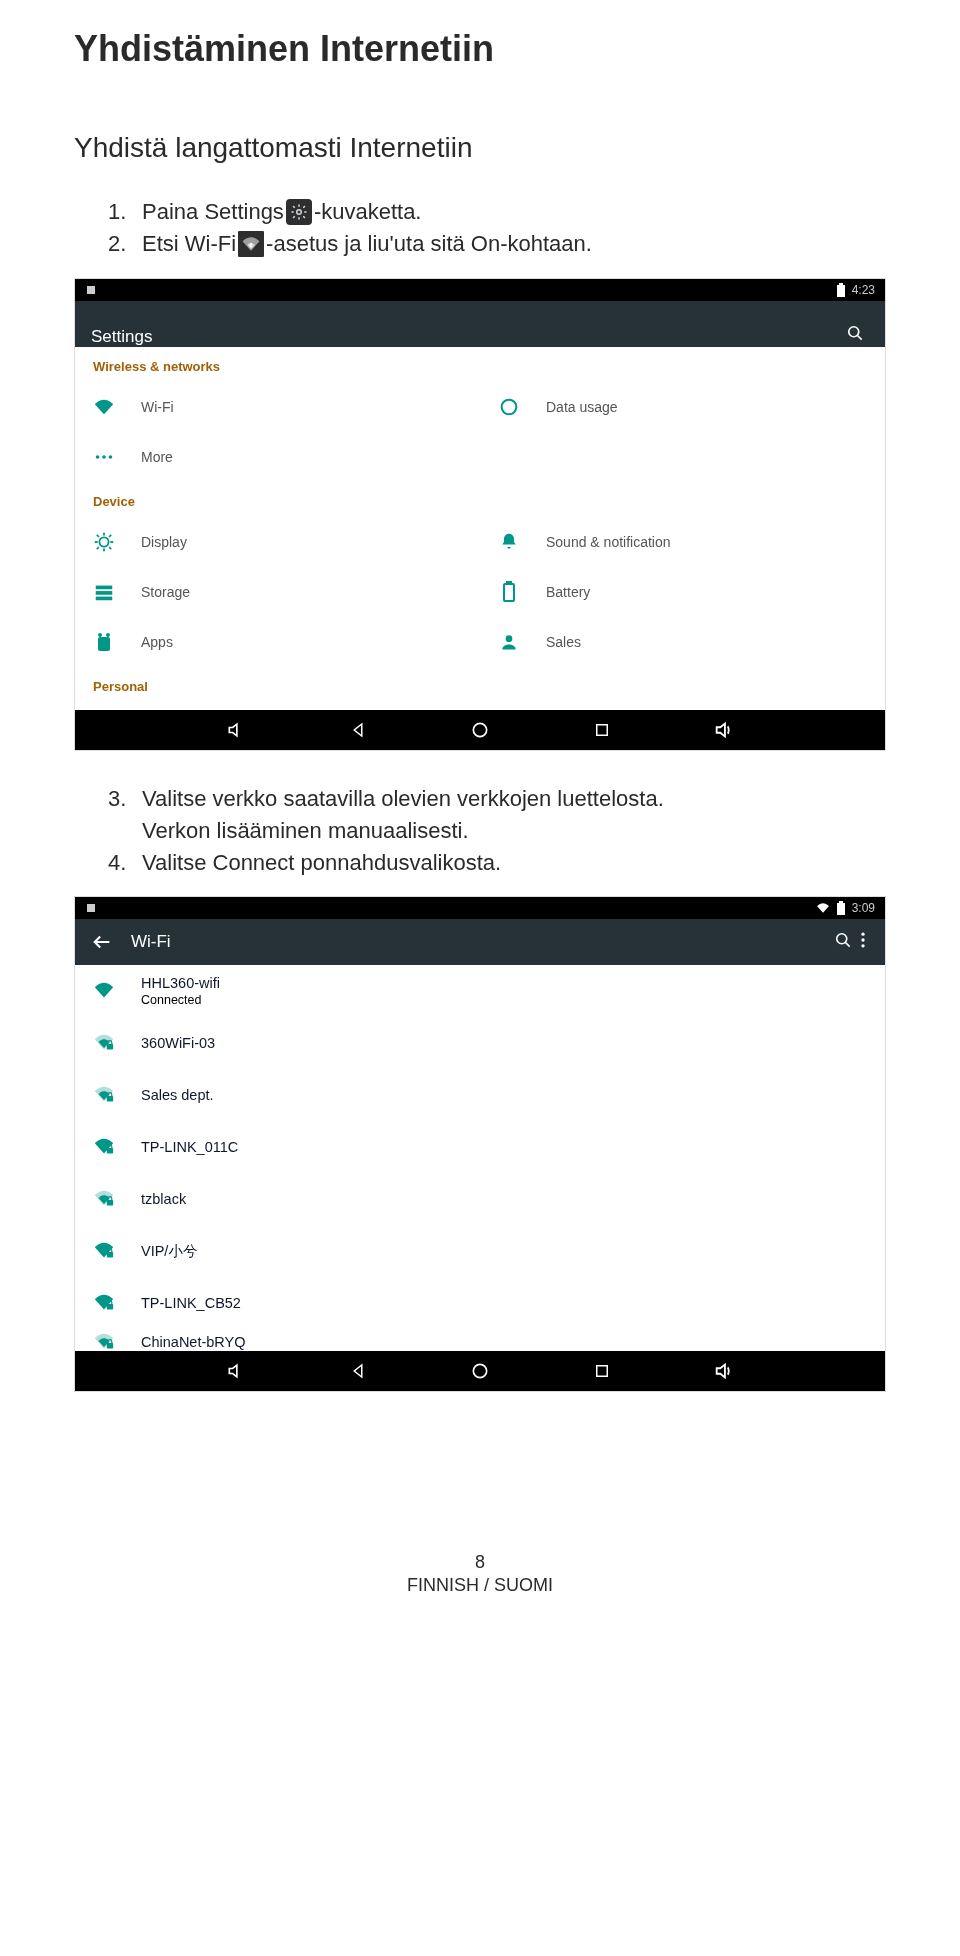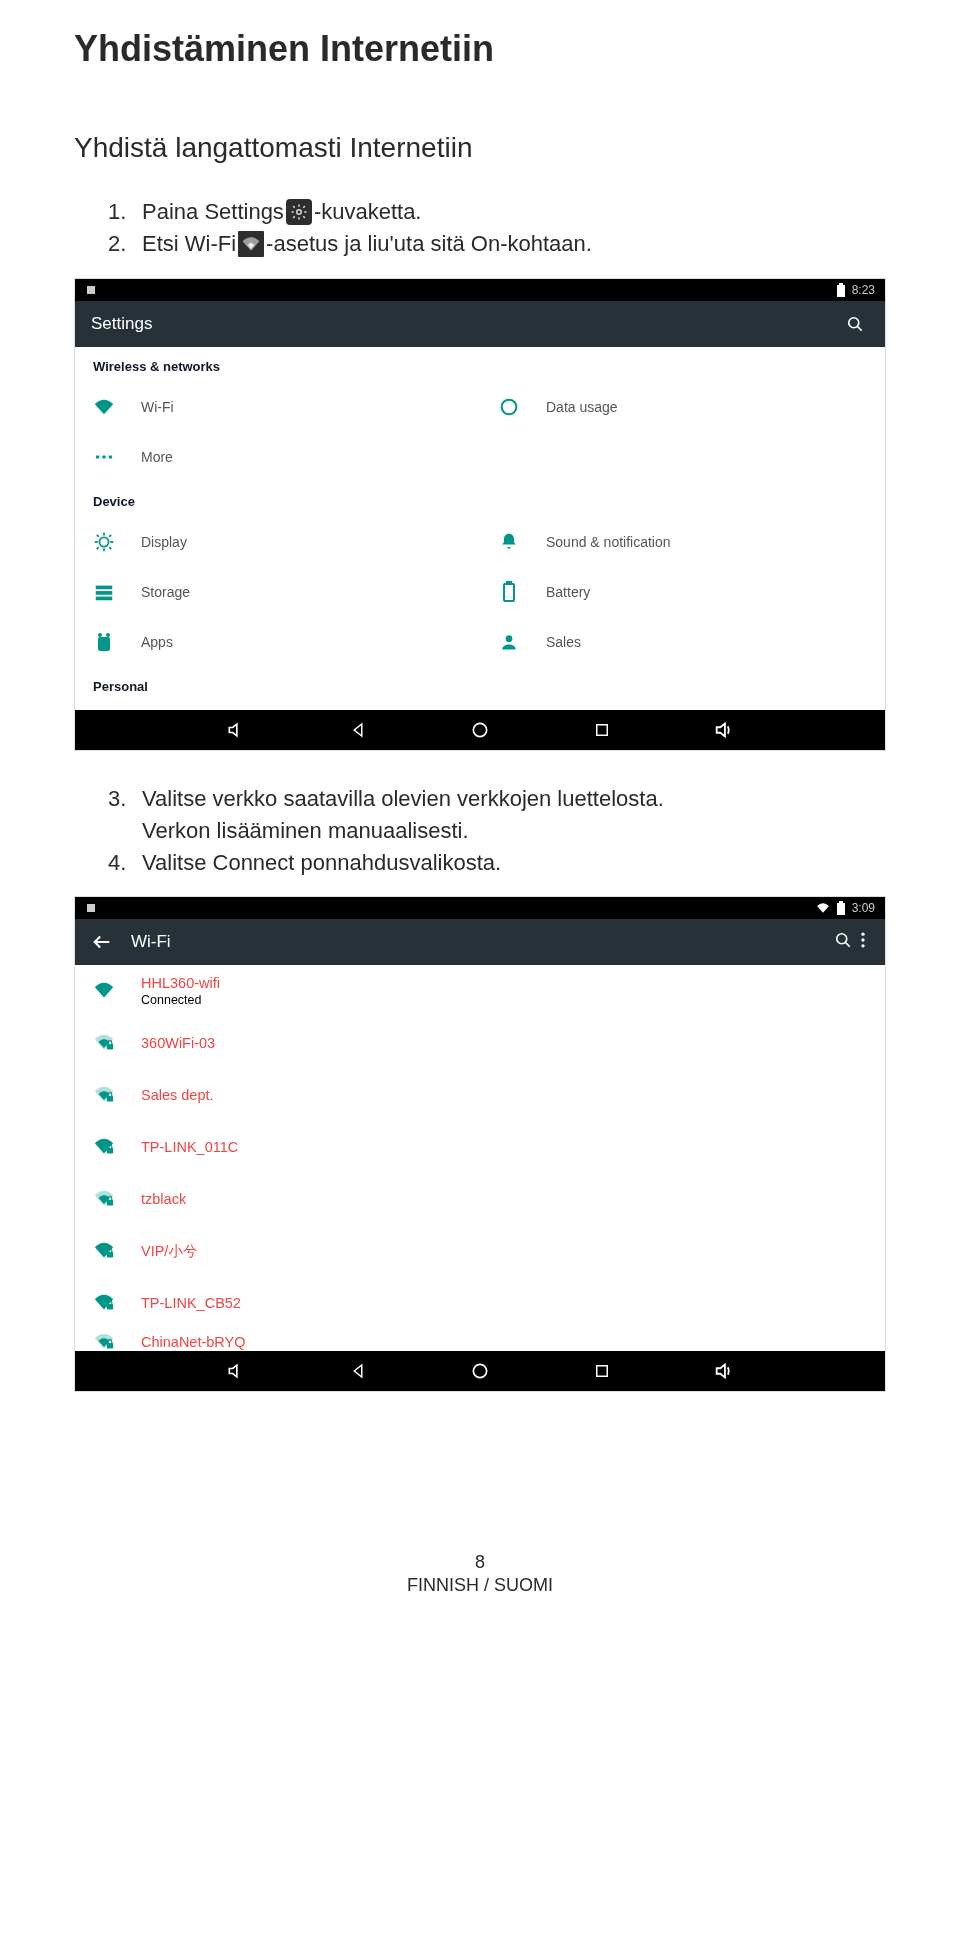--- a/index.html
+++ b/index.html
@@ -10,43 +10,43 @@
   .ol { font-size: 22px; line-height: 1.45; margin-bottom: 18px; margin-left: 34px; }
   .ol .li { display: flex; align-items: center; }
   .ol .num { width: 34px; flex: 0 0 34px; }
   .inline-icon { display:inline-flex; width:26px; height:26px; background:#2e2e2e; border-radius:4px; align-items:center; justify-content:center; margin:0 2px; vertical-align:middle; }
   .inline-icon.wifi { border-radius: 1px; }
   .inline-icon svg { display:block; }
   .screenshot { width: 100%; background:#fff; border:1px solid #ddd; margin-bottom: 32px; }
   .ss-statusbar { height:22px; background:#000; color:#ccc; font-size:12px; display:flex; align-items:center; justify-content:space-between; padding:0 10px; }
   .ss-statusbar .left { display:flex; align-items:center; gap:6px; }
   .ss-statusbar .right { display:flex; align-items:center; gap:6px; }
-  .ss-titlebar { height:46px; background:#263238; color:#fff; display:flex; align-items:center; padding:0 16px; font-size:17px; font-weight:500; }
+  .ss-titlebar { height:46px; background:#263238; color:#fff; display:flex; align-items:flex-end; padding:0 16px; font-size:17px; font-weight:500; }
   .ss-titlebar .grow { flex:1; }
   .ss-titlebar .icon-btn { width:28px; height:28px; display:flex; align-items:center; justify-content:center; margin-left:16px; }
-  .section-label { color:#0f172a; font-weight:700; font-size:13px; padding:12px 18px 8px 18px; }
+  .section-label { color:#a16207; font-weight:700; font-size:13px; padding:12px 18px 8px 18px; }
   .settings-grid { display:flex; flex-wrap:wrap; }
   .settings-item { width:50%; display:flex; align-items:center; padding:14px 18px; font-size:14px; color:#555; gap:26px; }
   .settings-item .ico { width:22px; height:22px; display:flex; align-items:center; justify-content:center; color:#009688; }
   .settings-item.full { width:100%; }
   .ss-navbar { height:40px; background:#000; display:flex; align-items:center; justify-content:center; gap:100px; }
   .ss-navbar .nb { width:22px; height:22px; display:flex; align-items:center; justify-content:center; color:#fff; }
 
   .wifi-titlebar { height:46px; background:#263238; color:#fff; display:flex; align-items:center; padding:0 12px; font-size:17px; font-weight:500; }
   .wifi-titlebar .back { width:30px; height:30px; display:flex; align-items:center; justify-content:center; margin-right:14px; }
   .wifi-titlebar .grow { flex:1; }
   .wifi-onrow { height:40px; background:#37474F; color:#cfd8dc; display:flex; align-items:center; padding:0 56px 0 56px; font-size:14px; position:relative; }
   .wifi-onrow .switch { position:absolute; right:16px; width:34px; height:18px; }
   .wifi-onrow .switch .track { position:absolute; top:4px; left:0; width:30px; height:10px; background:#4fd8c9; border-radius:10px; opacity:0.6; }
   .wifi-onrow .switch .thumb { position:absolute; top:0; right:0; width:18px; height:18px; background:#26a69a; border-radius:50%; }
   .wifi-list { background:#fff; }
   .wifi-row { display:flex; align-items:center; padding:8px 18px; gap:26px; min-height:52px; }
   .wifi-row .ico { width:22px; height:22px; position:relative; }
   .wifi-row .txt { flex:1; }
-  .wifi-row .name { font-size:14.5px; color:#ef4444; }
+  .wifi-row .name { font-size:14.5px; color:#0f172a; }
   .wifi-row .sub { font-size:12.5px; color:#000000; margin-top:2px; }
 
   .footer { text-align:center; font-size:18px; margin-top:160px; }
   .footer .pn { margin-bottom:2px; }
 </style>
 </head>
 <body>
 
 <div class="page">
 
@@ -85,21 +85,21 @@
       <div class="left">
         <svg width="12" height="12" viewBox="0 0 24 24" fill="#ccc">
             <rect x="4" y="4" width="16" height="16"></rect>
           </svg>
       </div>
       <div class="right">
         <svg width="10" height="14" viewBox="0 0 10 14" fill="#fff">
             <rect x="1" y="2" width="8" height="12"></rect>
             <rect x="3" y="0" width="4" height="2"></rect>
           </svg>
-        <span>8:23</span>
+        <span>4:23</span>
       </div>
     </div>
     <div class="ss-titlebar">
       <span>Settings</span>
       <span class="grow"></span>
       <span class="icon-btn">
         <svg width="20" height="20" viewBox="0 0 24 24" fill="none" stroke="#fff" stroke-width="2">
             <circle cx="10.5" cy="10.5" r="6"></circle>
             <line x1="20" y1="20" x2="15" y2="15"></line>
           </svg>

